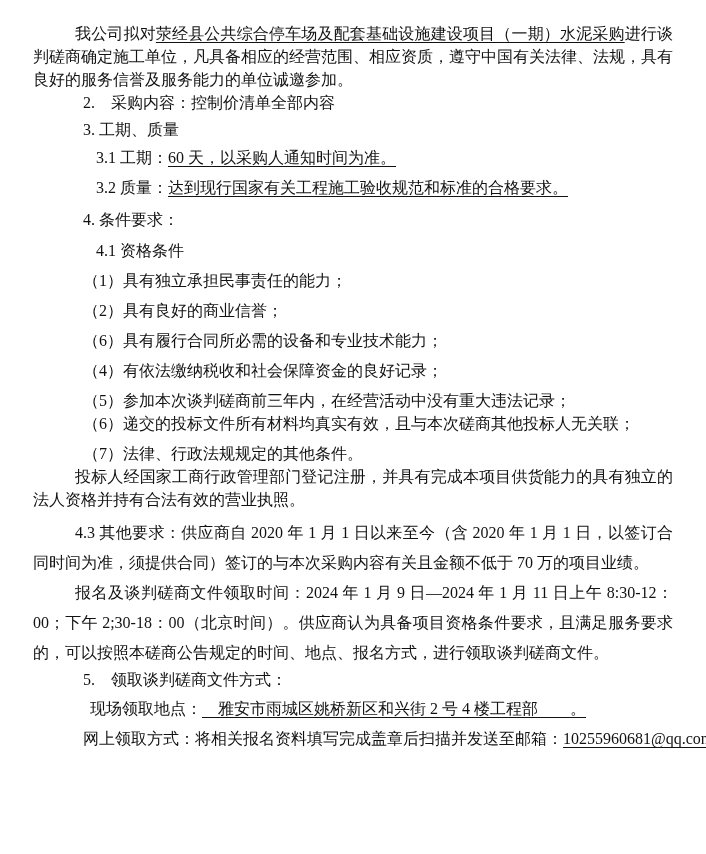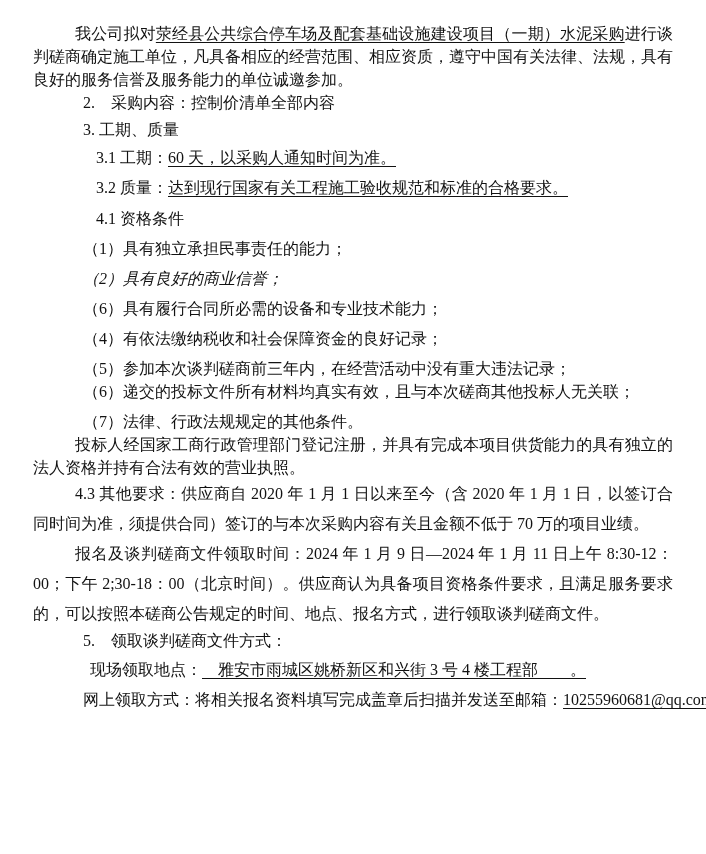--- a/index.html
+++ b/index.html
@@ -36,37 +36,38 @@
 
 
   <div class="block lh23 ml50">2.　采购内容：控制价清单全部内容</div>
 
   <div class="block lh23 ml50" style="margin-top:4px;">3. 工期、质量</div>
 
   <div class="block lh23 ml63 nowrap" style="margin-top:5px;"><span>3.1 工期：</span><span class="u">60 天，以采购人通知时间为准。</span></div>
 
   <div class="block lh23 ml63 nowrap" style="margin-top:7px;"><span>3.2 质量：</span><span class="u">达到现行国家有关工程施工验收规范和标准的合格要求。</span></div>
 
+  <div class="block lh23 ml50" style="margin-top:9px;">4. 条件要求：</div>
 
   <div class="block lh23 ml63" style="margin-top:8px;">4.1 资格条件</div>
 
   <div class="block lh23 ml50" style="margin-top:7px;">（1）具有独立承担民事责任的能力；</div>
-  <div class="block lh23 ml50" style="margin-top:7px;font-style:italic;">（2）具有良好的商业信誉；</div>
+  <div class="block lh23 ml50" style="margin-top:7px;">（2）具有良好的商业信誉；</div>
   <div class="block lh23 ml50" style="margin-top:7px;">（6）具有履行合同所必需的设备和专业技术能力；</div>
   <div class="block lh23 ml50" style="margin-top:7px;">（4）有依法缴纳税收和社会保障资金的良好记录；</div>
   <div class="block lh23 ml50" style="margin-top:7px;">（5）参加本次谈判磋商前三年内，在经营活动中没有重大违法记录；</div>
   <div class="block lh23 ml50" style="">（6）递交的投标文件所有材料均真实有效，且与本次磋商其他投标人无关联；</div>
   <div class="block lh23 ml50" style="margin-top:7px;">（7）法律、行政法规规定的其他条件。</div>
 
 
   <p class="block justify lh23 indent">投标人经国家工商行政管理部门登记注册，并具有完成本项目供货能力的具有独立的法人资格并持有合法有效的营业执照。</p>
 
-  <p class="block justify lh30 indent" style="">4.3 其他要求：供应商自 2020 年 1 月 1 日以来至今（含  2020 年 1 月 1 日，以签订合同时间为准，须提供合同）签订的与本次采购内容有关且金额不低于 70 万的项目业绩。</p>
+  <p class="block justify lh30 indent" style="margin-top:7px;">4.3 其他要求：供应商自 2020 年 1 月 1 日以来至今（含  2020 年 1 月 1 日，以签订合同时间为准，须提供合同）签订的与本次采购内容有关且金额不低于 70 万的项目业绩。</p>
 
   <p class="block justify lh30 indent">报名及谈判磋商文件领取时间：2024 年 1 月 9 日—2024 年 1 月 11 日上午 8:30-12：00；下午 2;30-18：00（北京时间）。供应商认为具备项目资格条件要求，且满足服务要求的，可以按照本磋商公告规定的时间、地点、报名方式，进行领取谈判磋商文件。</p>
 
   <div class="block lh23 ml50">5.　领取谈判磋商文件方式：</div>
 
-  <div class="block lh23 ml57 nowrap" style="margin-top:6px;"><span>现场领取地点：</span><span class="u">　雅安市雨城区姚桥新区和兴街 3 号 4 楼工程部　　。</span></div>
+  <div class="block lh23 ml57 nowrap" style="margin-top:6px;"><span>现场领取地点：</span><span class="u">　雅安市雨城区姚桥新区和兴街 2 号 4 楼工程部　　。</span></div>
 
   <div class="block lh23 ml50 nowrap" style="margin-top:7px;"><span>网上领取方式：将相关报名资料填写完成盖章后扫描并发送至邮箱：</span><a class="u">10255960681@qq.com</a></div>
 
 </div>
 
 </body></html>

